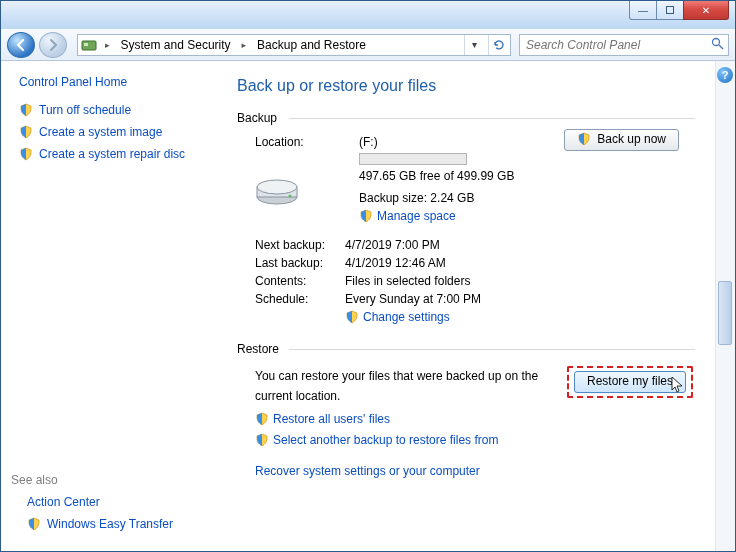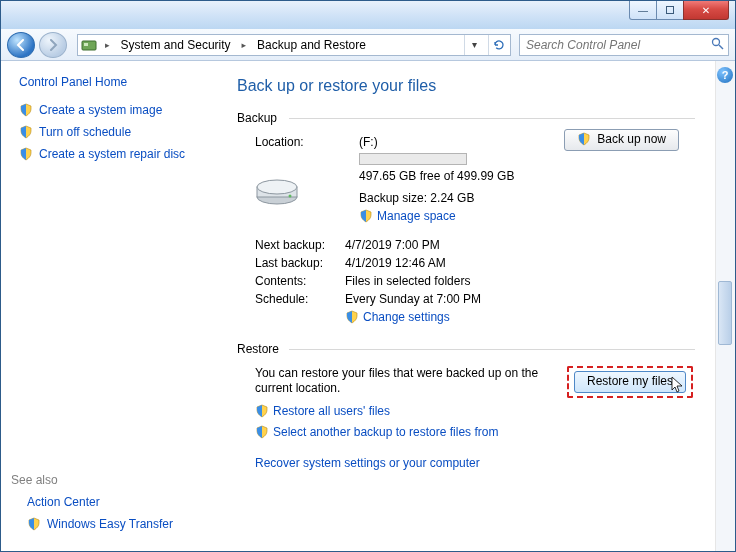--- a/index.html
+++ b/index.html
@@ -42,21 +42,21 @@
   .val { color:#000;}
   .loc-block { display:flex; gap:14px; margin-bottom:12px; padding-left:18px;}
   .driveicon { width:44px; height:40px; margin-top:20px; }
   .driveicon svg { width:44px; height:40px;}
   .progressbar { width:108px; height:12px; border:1px solid #b4b4b4; background:#eaeaea; margin:2px 0 4px 0;}
   .link { color:#0a4ec2; text-decoration:none;}
   .link.shielded { display:inline-flex; align-items:flex-end; gap:4px;}
   .w7btn { height:22px; padding:2px 12px; background:linear-gradient(to bottom,#fdfdfd,#e6e9ed); border:1px solid #8b9db3; border-radius:3px; font-size:12px; display:inline-flex; align-items:flex-start; gap:6px; cursor:default;}
   .w7btn.highlight { background:linear-gradient(to bottom,#eef7ff,#cfe6fb); border-color:#4e88c7;}
   .restore-block { display:flex; align-items:flex-start; gap:12px; padding-left:18px; margin-bottom:6px;}
-  .restore-text { flex:1; font-size:12px; line-height:15px; max-width:300px;}
+  .restore-text { flex:1; font-size:12px; line-height:20px; max-width:300px;}
   .redbox { border:2px dashed #d62020; padding:3px 5px; border-radius:2px;}
   .cursor { position:absolute; width:14px; height:18px; pointer-events:none;}
   .rightstrip { width:20px; border-left:1px solid #e6e6e6; background:#f3f6fa; position:relative;}
   .helpicon { position:absolute; top:6px; left:1px; width:16px; height:16px; border-radius:50%; background:radial-gradient(circle at 35% 30%,#7fc3ff,#1e6fbf); color:#fff; font-size:11px; font-weight:bold; display:flex; align-items:center; justify-content:center;}
   .scrollthumb { position:absolute; top:220px; left:2px; width:14px; height:64px; background:linear-gradient(to right,#d9e6f5,#b9cfe8); border:1px solid #9fb8d4; border-radius:2px;}
   .locright { position:absolute; right:36px; top:68px;}
   .pad18 { padding-left:18px; margin-bottom:4px;}
   .pad18b { padding-left:18px; margin-bottom:14px;}
 </style>
 </head>
@@ -119,30 +119,30 @@
   <div class="body">
     <div class="leftpane">
       <a class="cphome link">Control Panel Home</a>
       <div class="task">
         <span class="shield">
             <svg viewBox="0 0 14 14">
               <path d="M7 1l5 2v3c0 3-2 5-5 7-3-2-5-4-5-7V3z" fill="#ffd24d" stroke="#b58a1a" stroke-width="0.6"></path>
               <path d="M7 1v12c-3-2-5-4-5-7V3z" fill="#3a8ee6"></path>
             </svg>
           </span>
-        <a class="link">Create a system image</a>
+        <a class="link">Turn off schedule</a>
       </div>
       <div class="task">
         <span class="shield">
             <svg viewBox="0 0 14 14">
               <path d="M7 1l5 2v3c0 3-2 5-5 7-3-2-5-4-5-7V3z" fill="#ffd24d" stroke="#b58a1a" stroke-width="0.6"></path>
               <path d="M7 1v12c-3-2-5-4-5-7V3z" fill="#3a8ee6"></path>
             </svg>
           </span>
-        <a class="link">Turn off schedule</a>
+        <a class="link">Create a system image</a>
       </div>
       <div class="task">
         <span class="shield">
             <svg viewBox="0 0 14 14">
               <path d="M7 1l5 2v3c0 3-2 5-5 7-3-2-5-4-5-7V3z" fill="#ffd24d" stroke="#b58a1a" stroke-width="0.6"></path>
               <path d="M7 1v12c-3-2-5-4-5-7V3z" fill="#3a8ee6"></path>
             </svg>
           </span>
         <a class="link">Create a system repair disc</a>
       </div>

